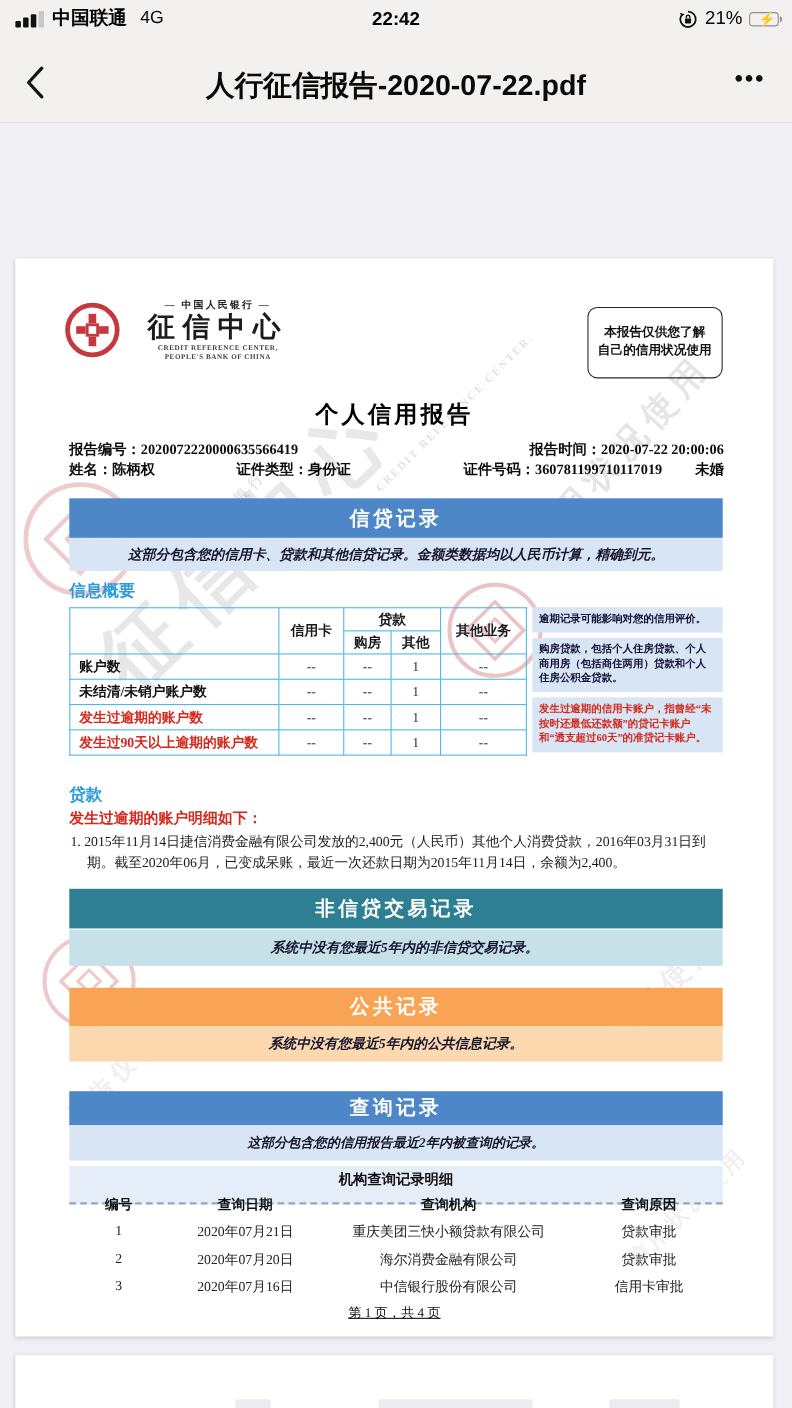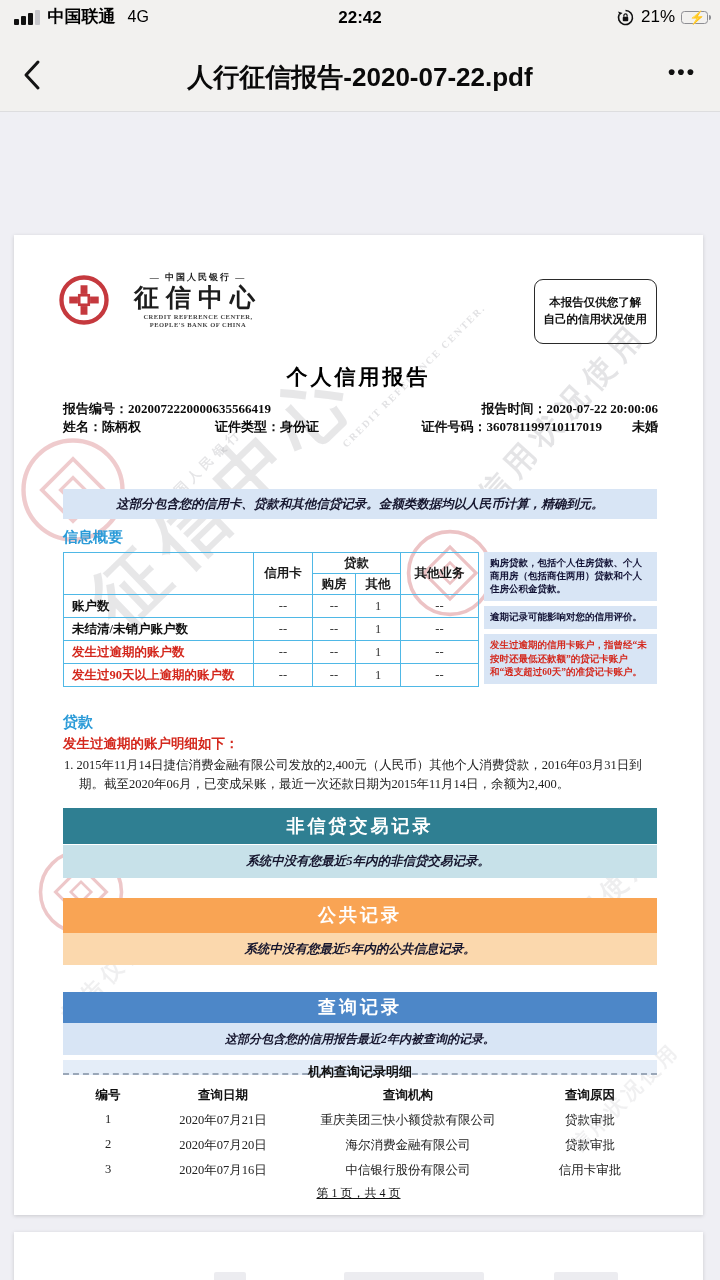--- a/index.html
+++ b/index.html
@@ -82,21 +82,21 @@
   .loan-sub  { position:absolute; top:500px; left:49px; font-size:13.5px; font-weight:700; color:#D4281D; }
   .loan-item { position:absolute; top:521px; left:50px; width:596px; font-size:12.5px; line-height:1.55; color:#1b1b1b; padding-left:15px; text-indent:-15px; }
 
   .h-noncredit { top:573px; height:36px; line-height:36px; font-size:18px; }
   .d-noncredit { top:610px; height:33px; line-height:33px; font-size:12.5px;padding-left:16px; }
   .h-public { top:663px; height:35px; line-height:35px; font-size:18px; }
   .d-public { top:698px; height:32px; line-height:32px; font-size:12.5px; }
   .h-inquiry { top:757px; height:31px; line-height:31px; font-size:18px; }
   .d-inquiry { top:788px; height:32px; line-height:32px; font-size:12px; }
 
-  .inq-subtitle { position:absolute; top:825px; left:49px; width:594px; height:15px; line-height:23px; background:#E4EDF8; text-align:center; font-size:13px; font-weight:700; color:#111; border-bottom:2px dashed #9AA7B8; }
+  .inq-subtitle { position:absolute; top:825px; left:49px; width:594px; height:35px; line-height:23px; background:#E4EDF8; text-align:center; font-size:13px; font-weight:700; color:#111; border-bottom:2px dashed #9AA7B8; }
   .inq-row { position:absolute; left:49px; width:594px; display:flex; font-size:12.5px; color:#222; }
   .inq-row.hd { top:852px; font-weight:700; color:#101010; }
   .inq-row .c0{width:90px;text-align:center}.inq-row .c1{width:140px;text-align:center}.inq-row .c2{width:230px;text-align:center}.inq-row .c3{width:134px;text-align:center}
   .page-foot { position:absolute; top:950px; left:0; right:0; text-align:center; font-size:12px; color:#111;text-decoration:underline; }
 
   .ghost { position:absolute; height:10px; border-radius:2px; background:#ECECF0; }
 </style>
 </head>
 <body>
 
@@ -197,20 +197,21 @@
           <span><b>报告时间：</b><span>2020-07-22 20:00:06</span></span>
         </div>
         <div class="row">
           <span class="slot1"><b>姓名：</b><span>陈柄权</span></span>
           <span><b>证件类型：</b><span>身份证</span></span>
           <span class="ml-auto"><b>证件号码：</b><span>360781199710117019</span></span>
           <span class="marital">未婚</span>
         </div>
       </div>
 
+      <div class="secbar bar-blue h-credit">信贷记录</div>
       <div class="secdesc desc-blue d-credit">这部分包含您的信用卡、贷款和其他信贷记录。金额类数据均以人民币计算，精确到元。</div>
 
       <div class="sum-head">信息概要</div>
       <div class="sum-wrap">
         <table class="sum">
           <colgroup>
               <col style="width:190px">
               <col style="width:59px">
               <col style="width:43px">
               <col style="width:45px">
@@ -253,22 +254,22 @@
               <tr>
                 <td class="lbl red">发生过90天以上逾期的账户数</td>
                 <td>--</td>
                 <td>--</td>
                 <td>1</td>
                 <td>--</td>
               </tr>
             </tbody>
         </table>
         <div class="notes">
+            <div class="note">逾期记录可能影响对您的信用评价。</div>
             <div class="note">购房贷款，包括个人住房贷款、个人商用房（包括商住两用）贷款和个人住房公积金贷款。</div>
-            <div class="note">逾期记录可能影响对您的信用评价。</div>
             <div class="note red">发生过逾期的信用卡账户，指曾经“未按时还最低还款额”的贷记卡账户和“透支超过60天”的准贷记卡账户。</div>
           </div>
       </div>
 
       <div class="loan-head">贷款</div>
       <div class="loan-sub">发生过逾期的账户明细如下：</div>
       <div class="loan-item">1. 2015年11月14日捷信消费金融有限公司发放的2,400元（人民币）其他个人消费贷款，2016年03月31日到期。截至2020年06月，已变成呆账，最近一次还款日期为2015年11月14日，余额为2,400。</div>
 
       <div class="secbar bar-teal h-noncredit">非信贷交易记录</div>
       <div class="secdesc desc-teal d-noncredit">系统中没有您最近5年内的非信贷交易记录。</div>

